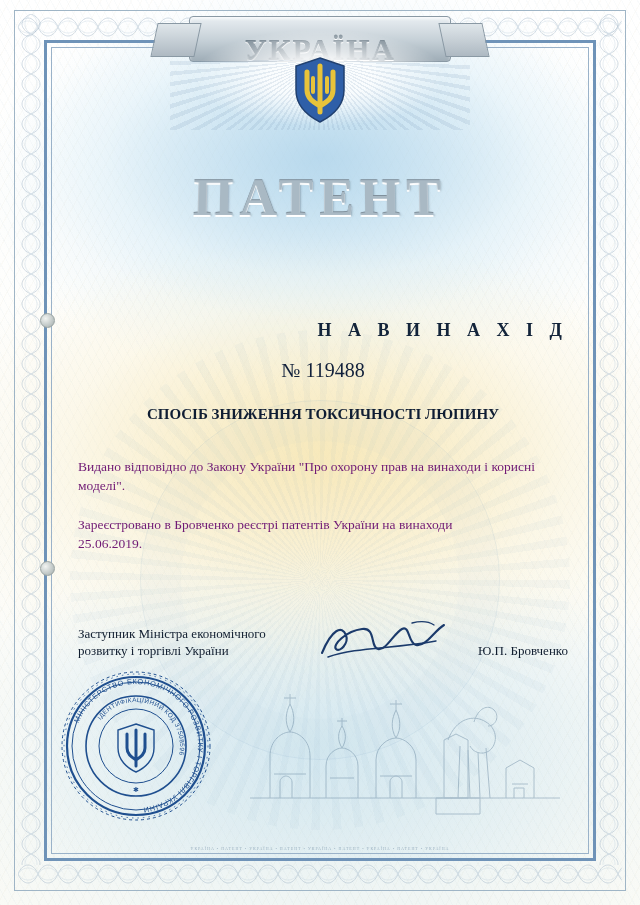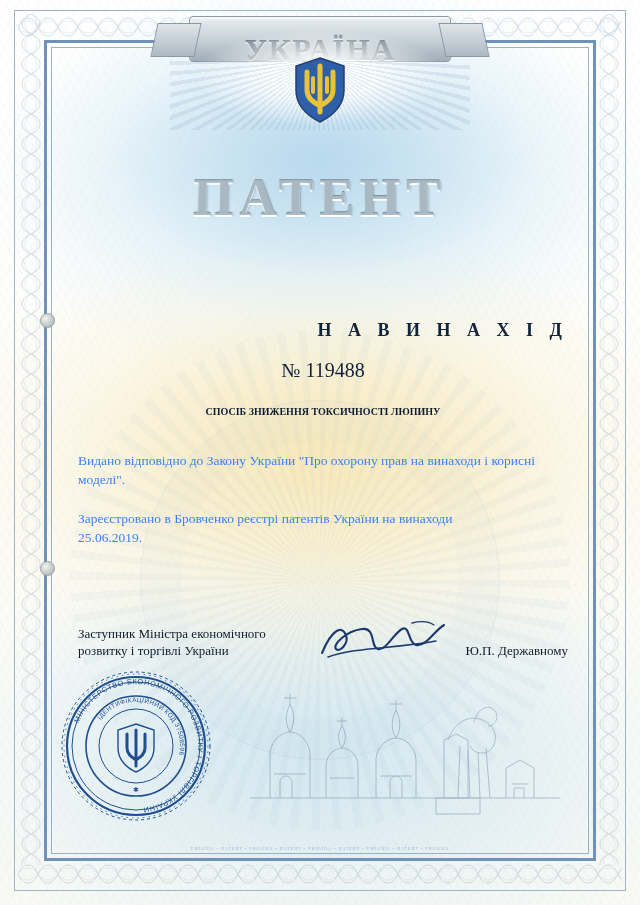--- a/index.html
+++ b/index.html
@@ -225,29 +225,29 @@
   }
   .line-number {
     text-align: center;
     font-size: 20px;
     font-weight: normal;
     color: #11203a;
     margin-bottom: 24px;
   }
   .line-title {
     text-align: center;
-    font-size: 10px;
+    font-size: 15px;
     font-weight: bold;
     color: #0f1d33;
     margin-bottom: 34px;
   }
   .para {
     font-size: 13.5px;
     line-height: 19px;
-    color: #3b82f6;
+    color: #701a75;
     margin-bottom: 20px;
     text-align: left;
     margin-top: 9px;
   }
   .para b { font-weight: normal; }
 
   .sign-row {
     position: absolute;
     left: 78px;
     right: 72px;
@@ -391,21 +391,21 @@
     <div class="sign-left">
       <div>Заступник Міністра економічного</div>
       <div>розвитку і торгівлі України</div>
       <svg class="signature" viewBox="0 0 140 46">
         <path d="M6,34 C16,10 26,6 30,16 C33,24 24,34 20,30 C16,26 30,12 46,10 C60,8 54,28 62,30
                  C70,32 78,14 86,10 C94,6 92,24 100,26 C110,28 118,12 128,6" fill="none" stroke="#1b3a6b" stroke-width="2.1" stroke-linecap="round"></path>
         <path d="M12,38 C40,28 76,30 120,22" fill="none" stroke="#1b3a6b" stroke-width="1.5" stroke-linecap="round"></path>
         <path d="M96,4 C104,2 112,2 118,6" fill="none" stroke="#1b3a6b" stroke-width="1.3" stroke-linecap="round"></path>
       </svg>
     </div>
-    <div class="sign-name">Ю.П. Державному</div>
+    <div class="sign-name">Ю.П. Бровченко</div>
   </div>
 
   <svg class="skyline" viewBox="0 0 330 182">
     <g fill="none" stroke="#5d7d97" stroke-width="1">
 
       <path d="M214,150 L214,92 L226,86 L238,92 L238,150 Z"></path>
       <path d="M218,92 C226,70 244,66 256,74 C266,80 268,92 262,100 C256,108 244,106 240,98"></path>
       <path d="M244,74 C248,60 258,56 264,62 C270,68 266,78 258,78"></path>
       <path d="M230,98 L228,150 M248,104 L250,150 M256,100 L260,150 M238,102 L240,150"></path>
       <path d="M206,150 L250,150 L250,166 L206,166 Z"></path>

